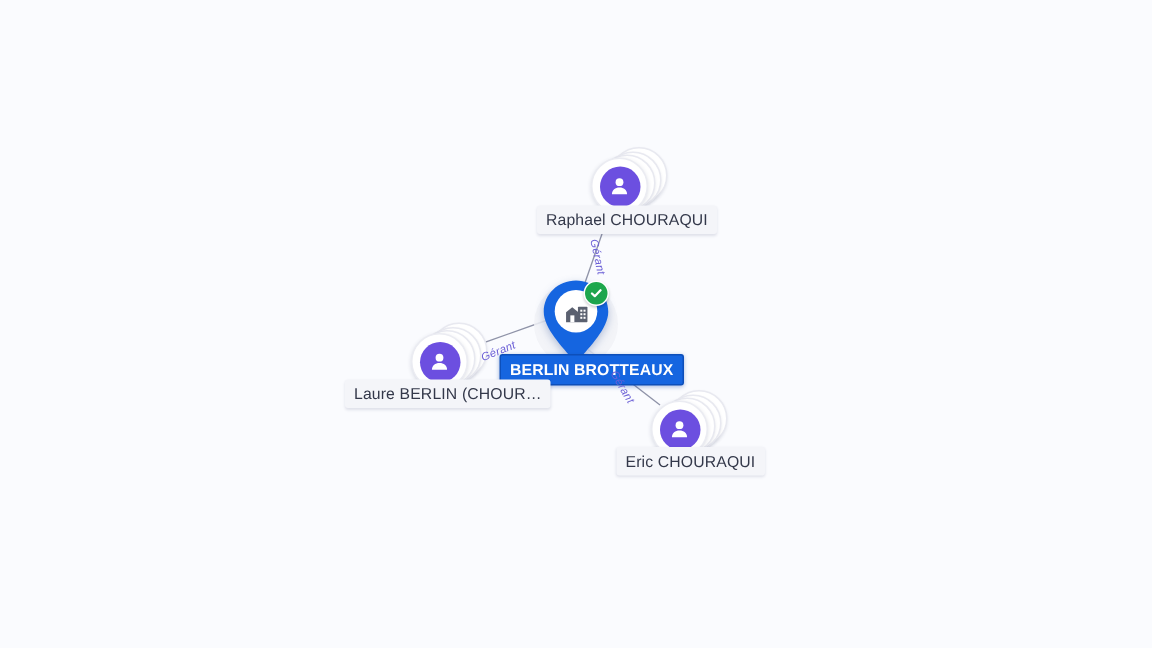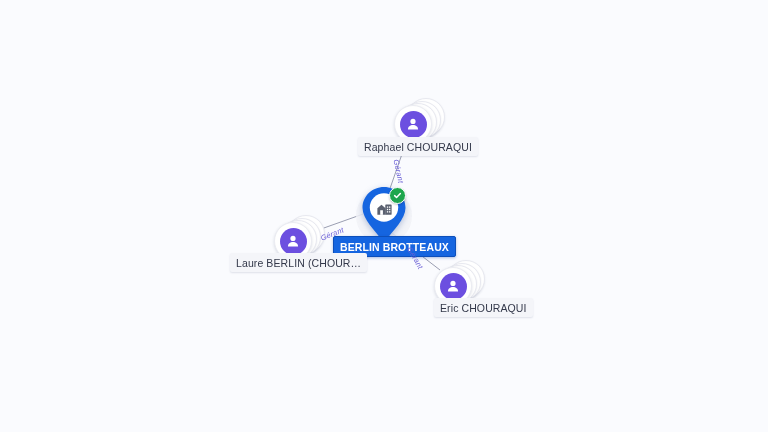--- a/index.html
+++ b/index.html
@@ -135,17 +135,17 @@
   <div class="stack s3"></div>
   <div class="avatar-wrap">
     <div class="avatar">
       <svg viewBox="0 0 24 24" xmlns="http://www.w3.org/2000/svg">
         <circle cx="12" cy="8.2" r="3.9" fill="#ffffff"></circle>
         <path d="M4.4 20.2 C4.4 15.9 7.8 13.4 12 13.4 C16.2 13.4 19.6 15.9 19.6 20.2 Z" fill="#ffffff"></path>
       </svg>
     </div>
   </div>
 </div>
-<div class="label person" style="left:411px;top:298px;margin-left:23px;">Eric CHOURAQUI</div>
+<div class="label person" style="left:411px;top:298px;">Eric CHOURAQUI</div>
 
 <div class="edge-label" style="left:396px;top:155px;transform:rotate(78deg);">Gérant</div>
 <div class="edge-label" style="left:321px;top:234px;transform:rotate(-22deg);">Gérant</div>
 <div class="edge-label" style="left:409px;top:243px;transform:rotate(60deg);">Gérant</div>
 
 </body></html>

